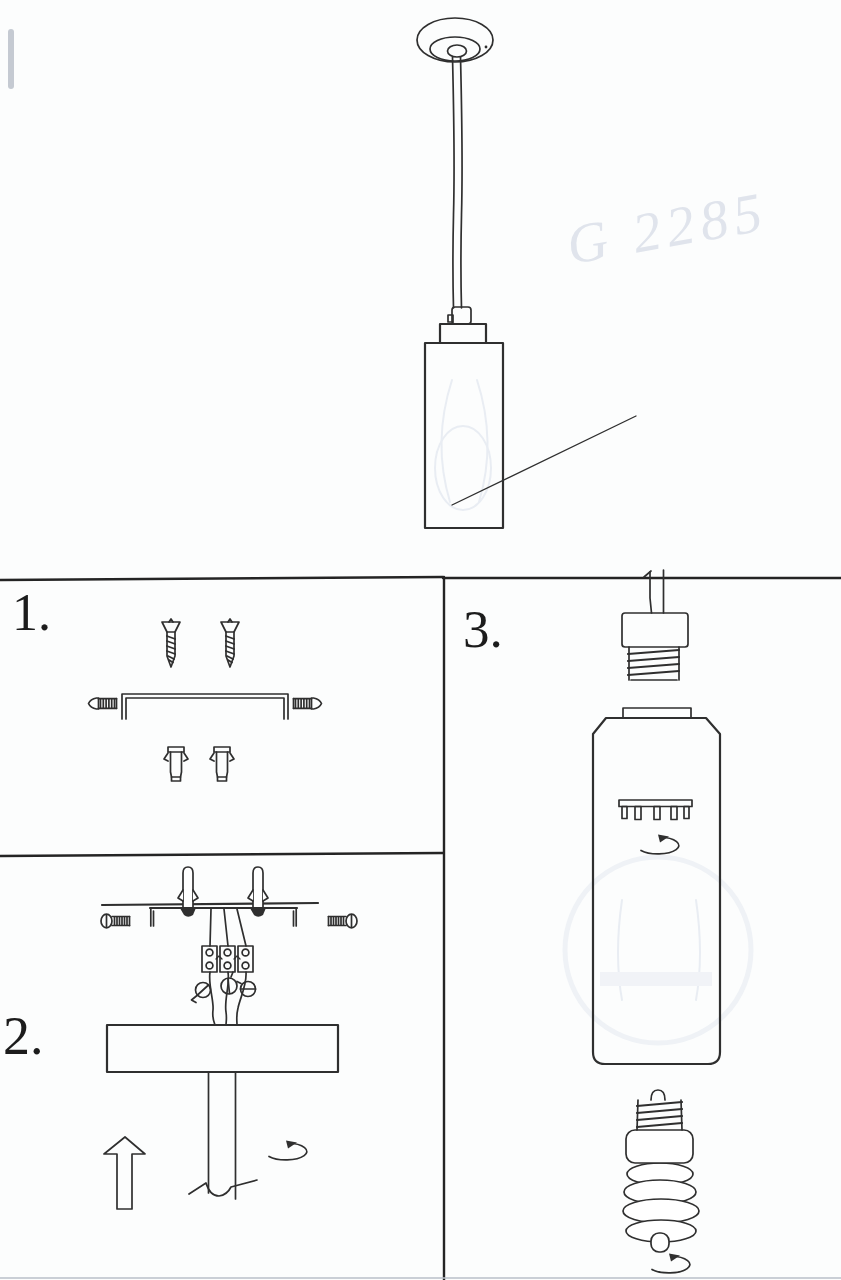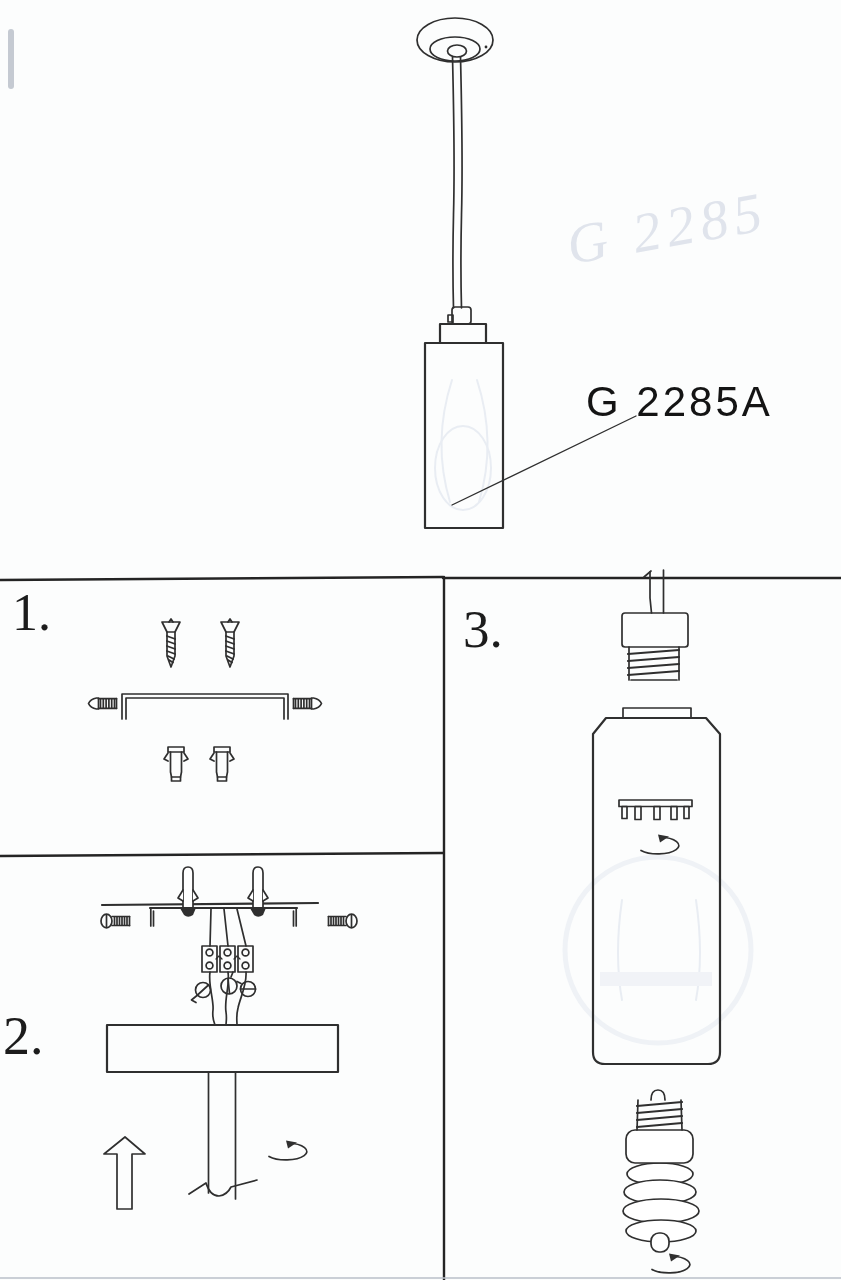--- a/index.html
+++ b/index.html
@@ -250,19 +250,18 @@
         <line class="thick" x1="637" y1="1120" x2="682" y2="1116"></line>
         <line class="thick" x1="637" y1="1127" x2="682" y2="1123"></line>
         <path d="M651,1100 Q651,1090 658,1090 Q665,1090 665,1100"></path>
       </g>
       <use href="#rot-arrow" transform="translate(667,1264)"></use>
     </g>
   </svg>
 
   <div class="wm">G 2285</div>
 
-  <div class="label model">G 2285A</div>
 
   <div class="label stepnum n1">1.</div>
   <div class="label stepnum n2">2.</div>
   <div class="label stepnum n3">3.</div>
 
 </div>
 
 </body></html>

